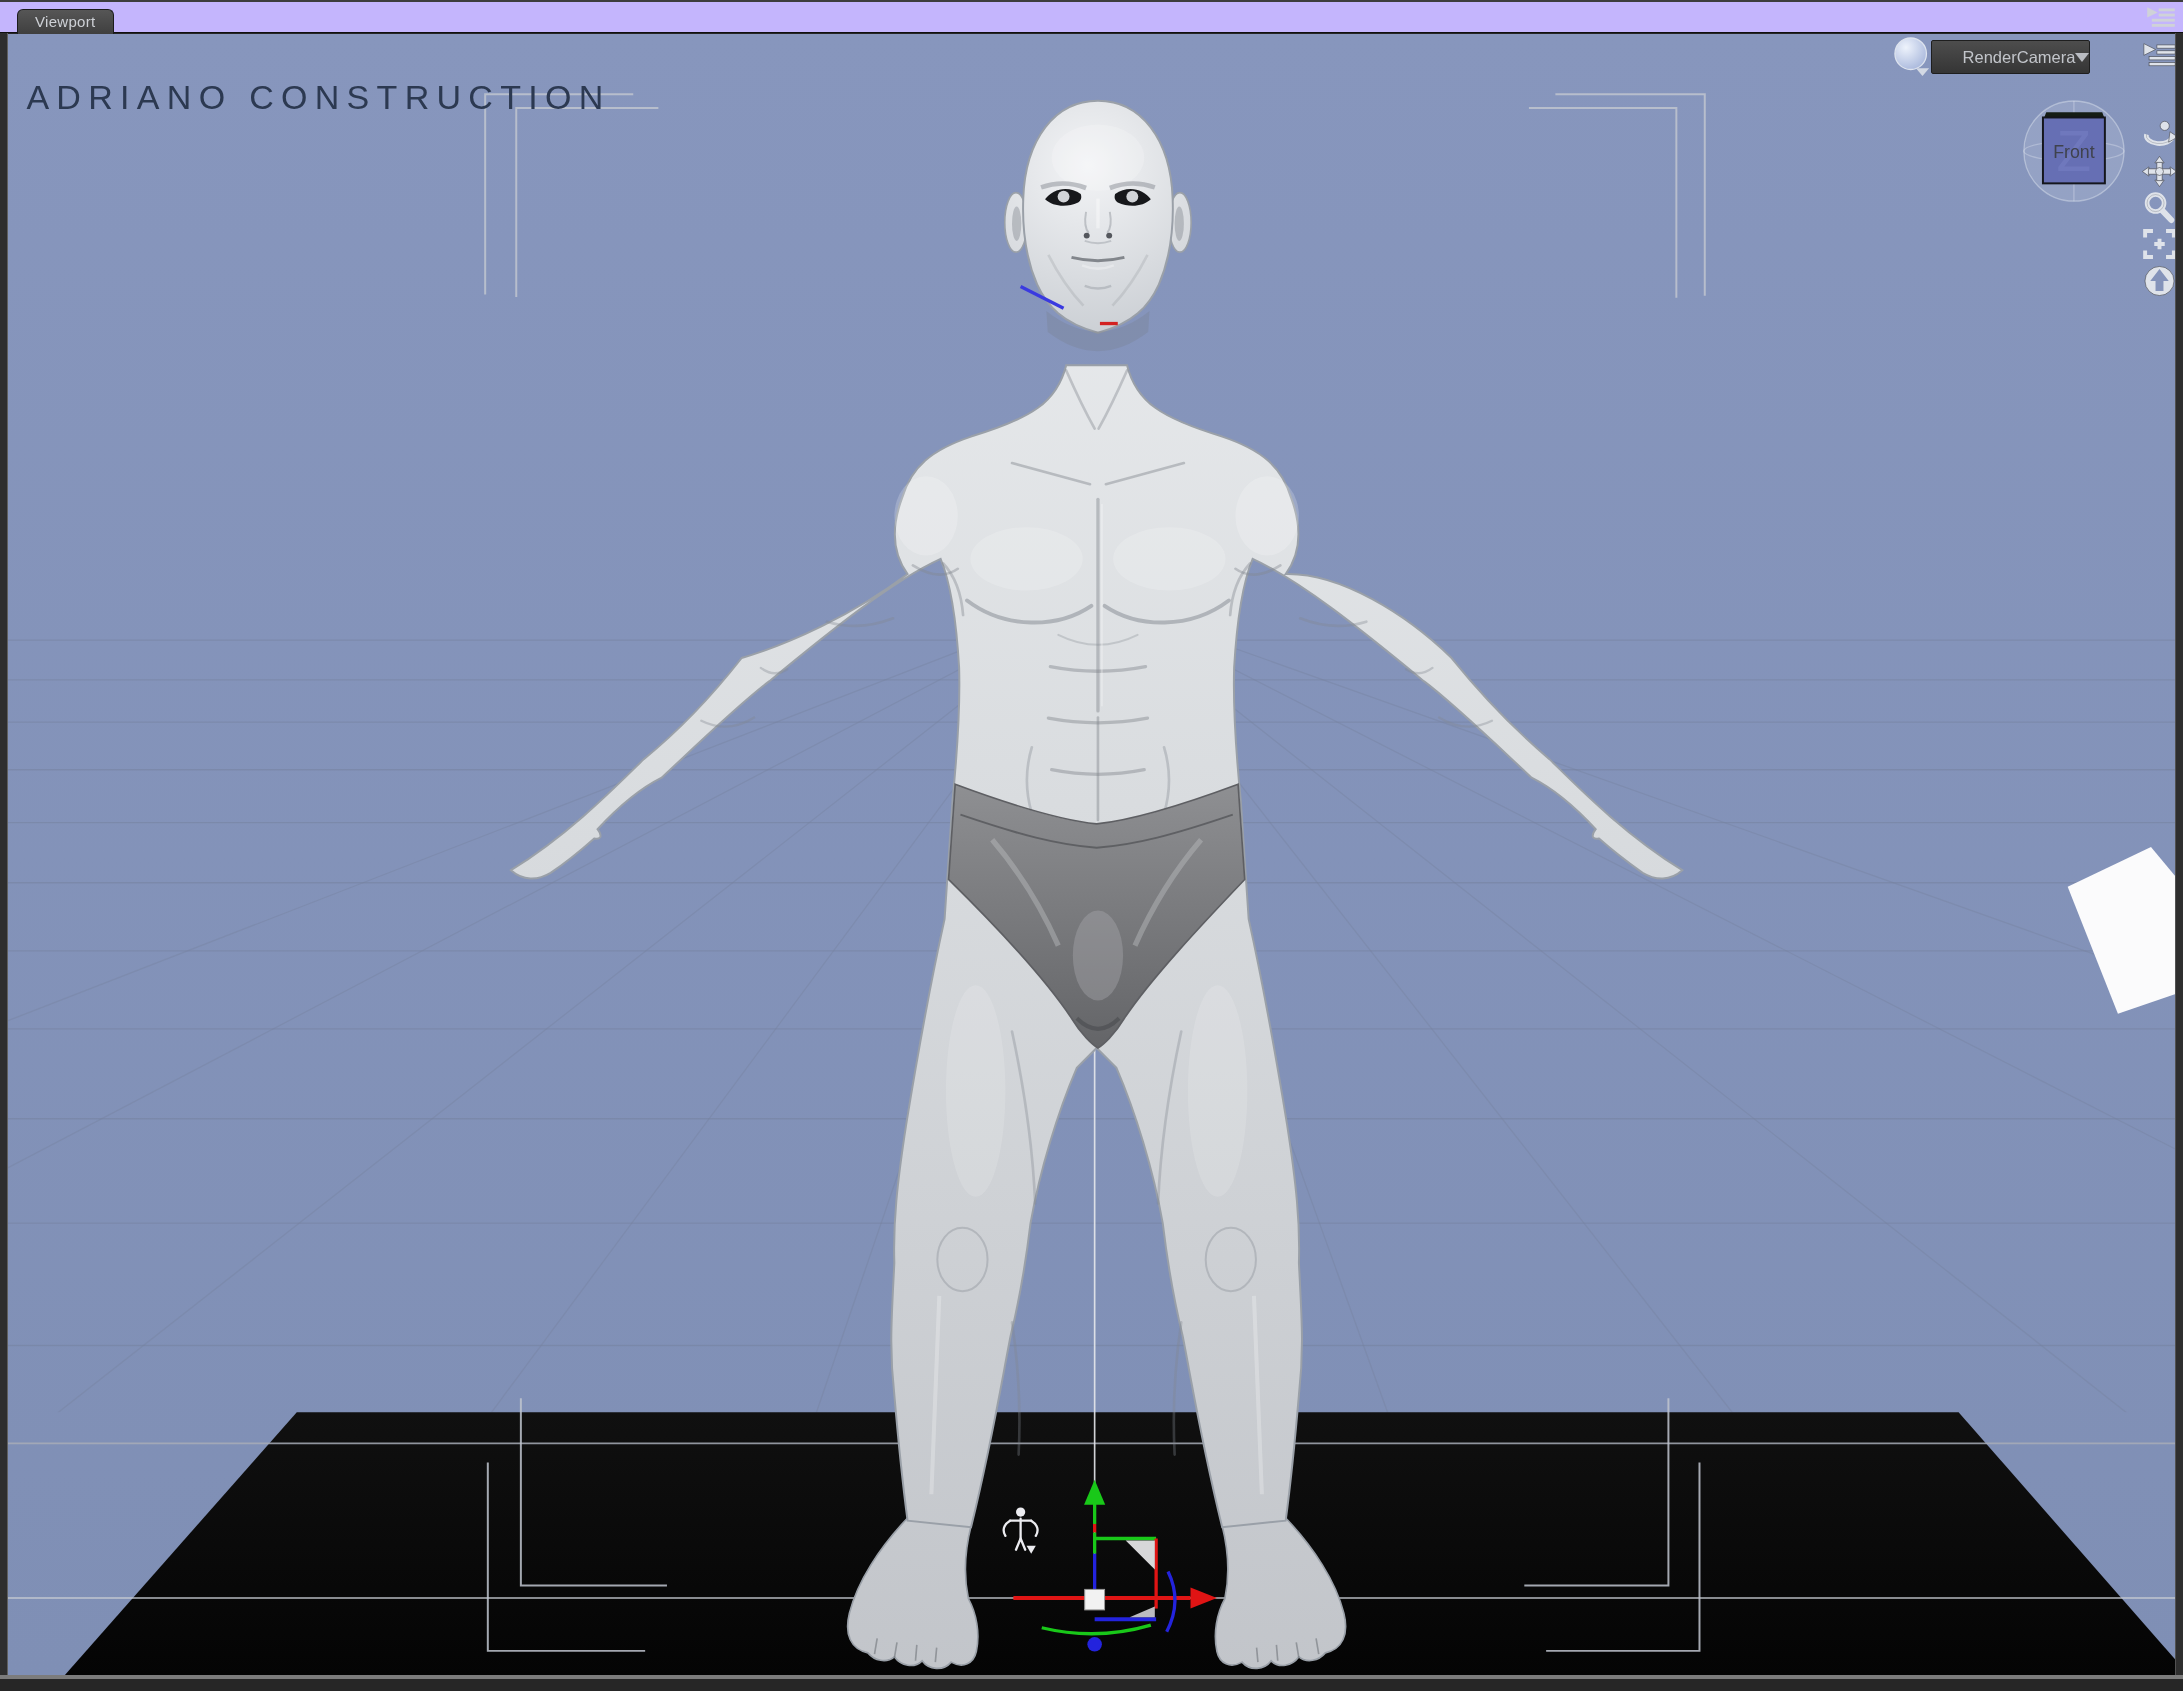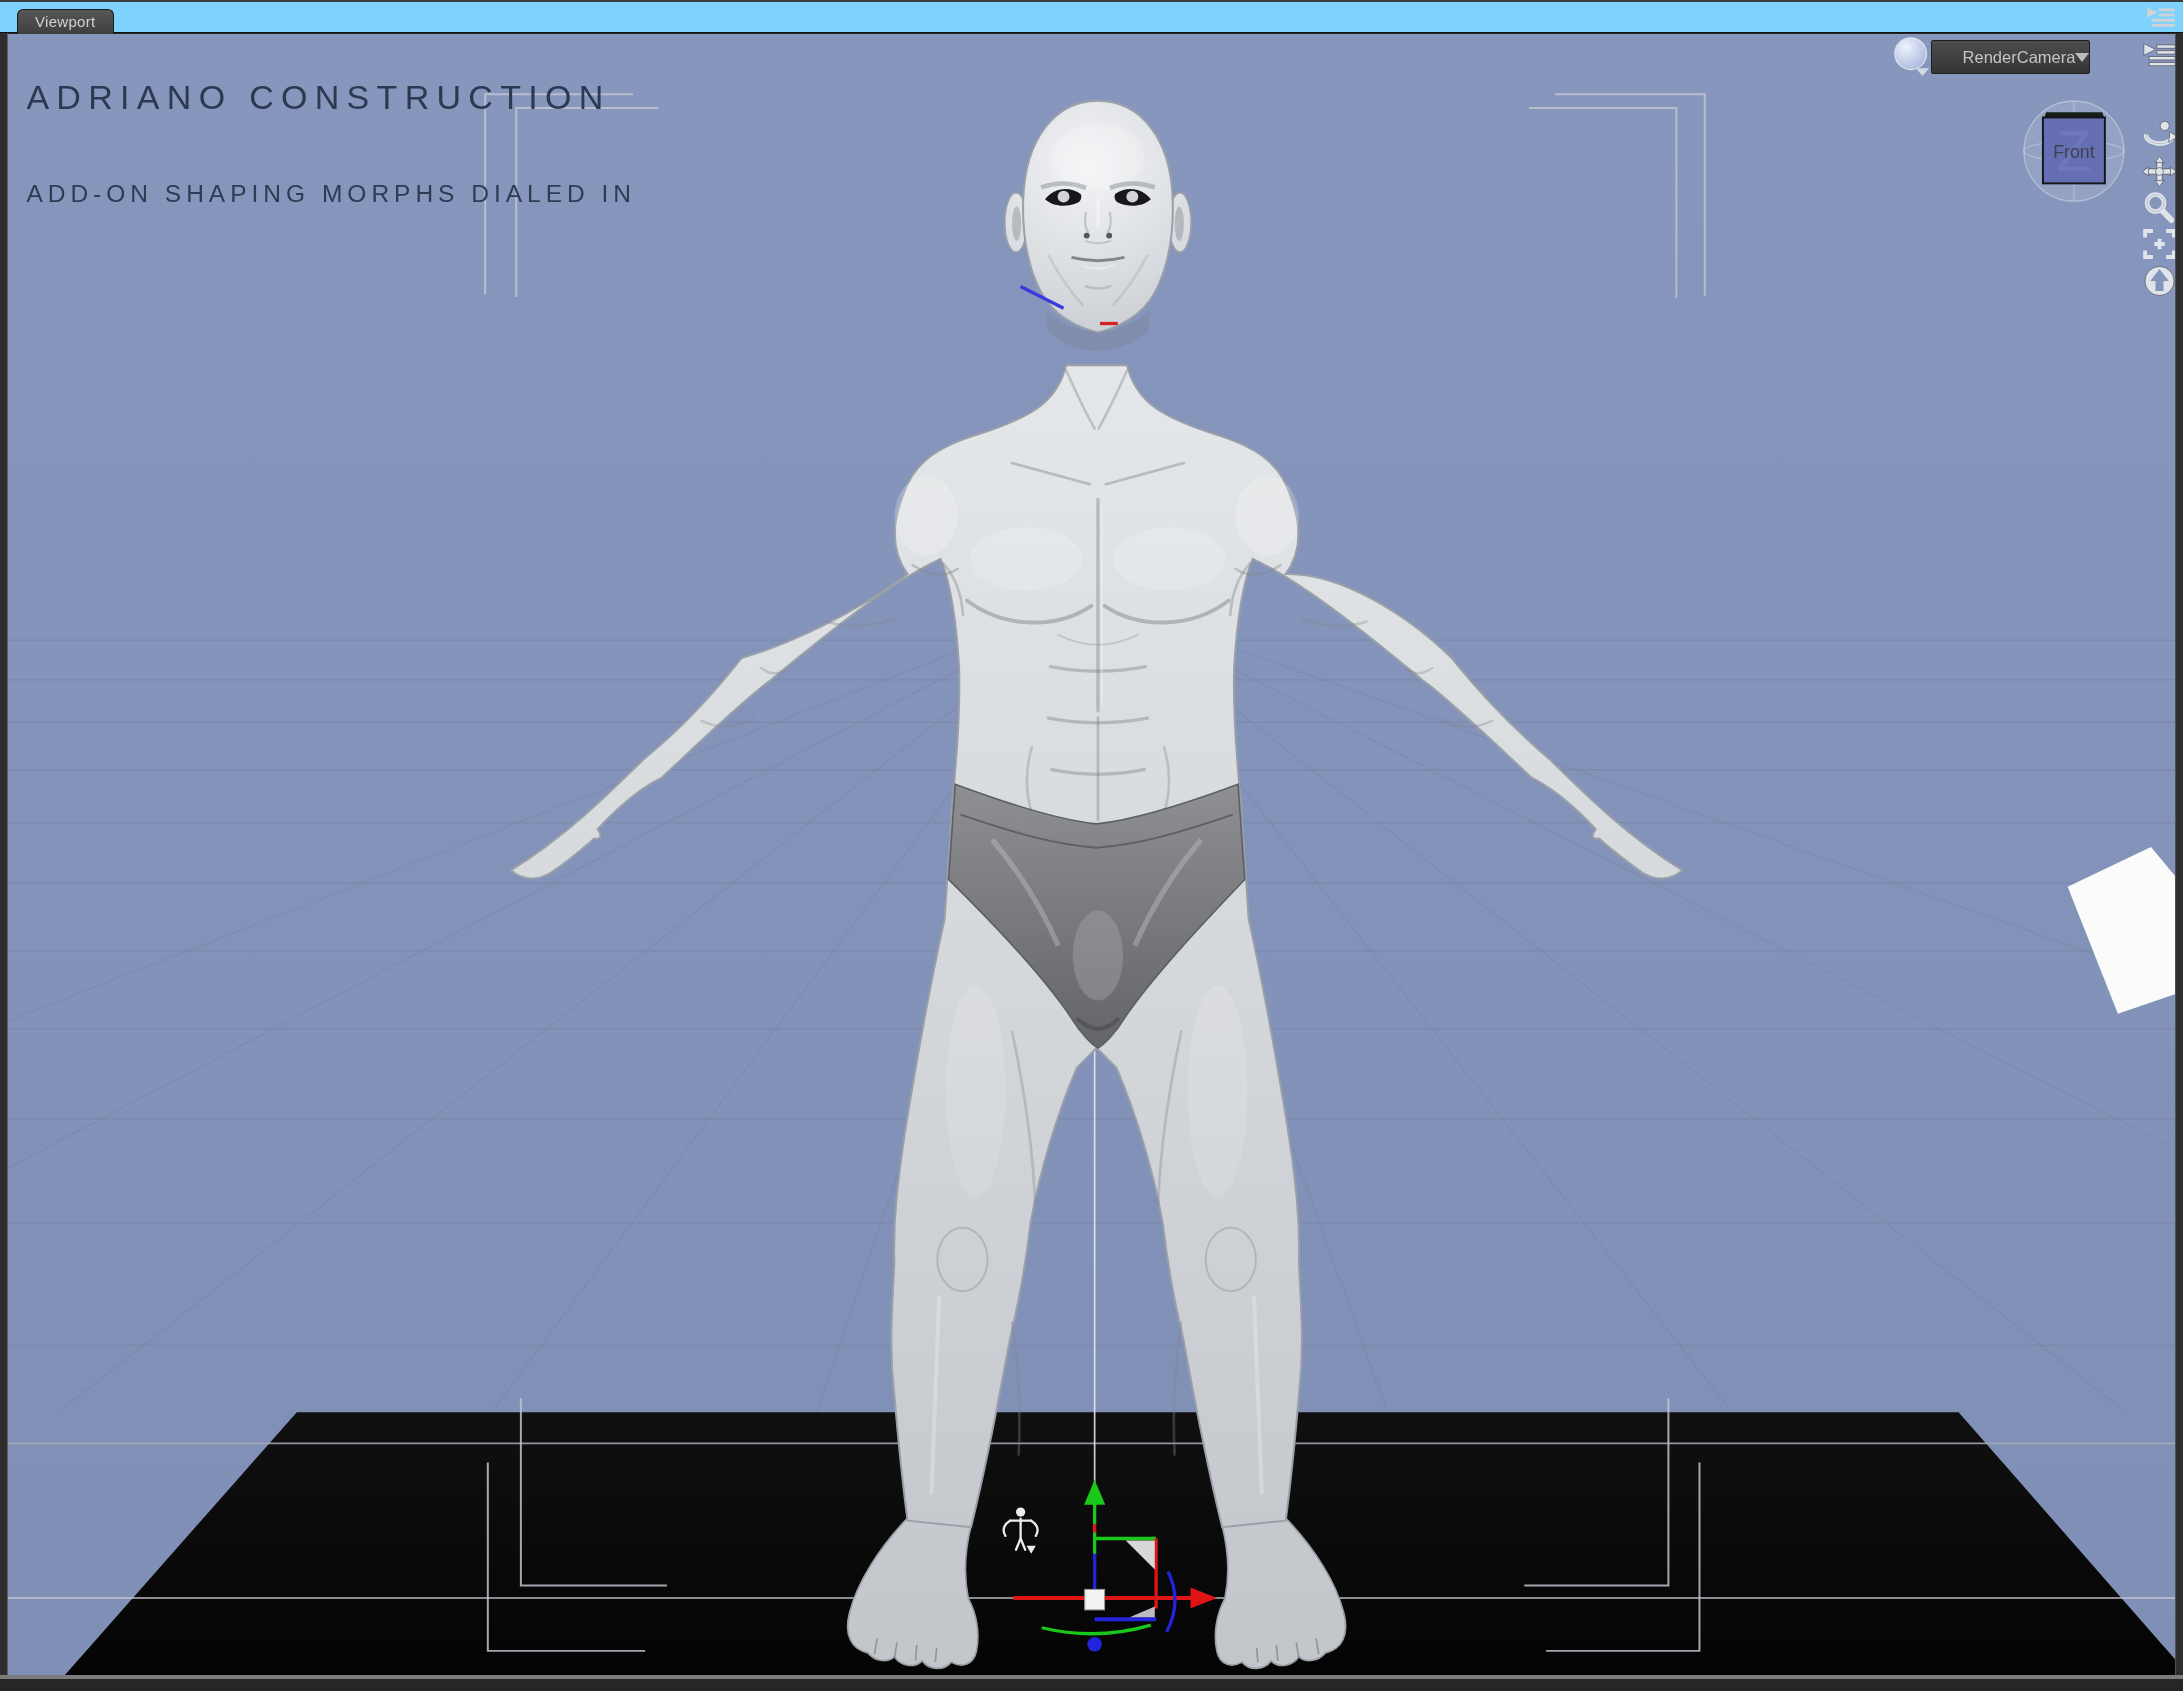--- a/index.html
+++ b/index.html
@@ -1,19 +1,19 @@
 <!DOCTYPE html>
 <html style="font-size:10.6px"><head>
 <meta charset="utf-8">
 <style>
   html,body{margin:0;padding:0;background:#1b1b1b;}
   .stage{position:relative;width:2183px;height:1691px;background:#262626;overflow:hidden;
          font-family:"Liberation Sans", sans-serif; -webkit-font-smoothing:antialiased;}
   
-  .tabbar{position:absolute;left:0;top:0;width:2183px;height:30px;background:#7dd3fc;
+  .tabbar{position:absolute;left:0;top:0;width:2183px;height:30px;background:#c4b5fd;
           border-top:2px solid #3d3d3d;border-bottom:1.3px solid #101010;z-index:40;text-decoration:underline;}
   .tab{position:absolute;left:17px;top:6.6px;height:24px;padding:0 17px;background:linear-gradient(#565656,#3f3f3f);
        border:0.7px solid #1c1c1c;border-bottom:none;border-radius:6px 6px 0 0;display:flex;align-items:center;}
   .tab span{color:#ced1d6;font-size:15px;letter-spacing:0.3px;}
   .tabbar-pane-icon{position:absolute;right:5.3px;top:2.6px;}
   
   .viewport{position:absolute;left:6.6px;top:34px;width:2170px;height:1642px;background:#8493ba;overflow:hidden;z-index:10;}
   .frame-left,.frame-right{position:absolute;top:30px;bottom:0;width:6.6px;background:#2e2e2e;z-index:30;}
   .frame-left{left:0;border-right:1.3px solid #5f5f5f;}
   .frame-right{right:0;border-left:1.3px solid #515151;}
@@ -274,21 +274,20 @@
         <path d="M 1559 2300 C 1569 2306 1571 2315 1566 2323"></path>
         <line x1="1543" y1="2297" x2="1543" y2="2327"></line>
         <path d="M 1543 2327 L 1536 2344 M 1543 2327 L 1550 2344"></path>
         <polygon points="1552,2338 1566,2338 1559,2350" fill="#ececf0" stroke="none"></polygon>
       </g>
     </svg>
   </div>
 
   <div class="vp-title">ADRIANO CONSTRUCTION</div>
   <div class="vp-subtitle">
-    <div>ADD-ON SHAPING MORPHS DIALED IN</div>
   </div>
 
   <svg class="cam-sphere" width="42" height="46" viewBox="0 0 64 70">
     <circle cx="30" cy="30" r="24" fill="url(#ballGrad)" stroke="#dde3ee" stroke-width="2"></circle>
     <polygon points="38,52 58,52 48,64" fill="#d3d9e4"></polygon>
   </svg>
   <div class="cam-dropdown">
     <svg width="30" height="26.4" viewBox="0 0 46 40">
       <circle cx="12" cy="9" r="8" fill="#c9ccd2"></circle>
         <circle cx="30" cy="9" r="8" fill="#c9ccd2"></circle>

